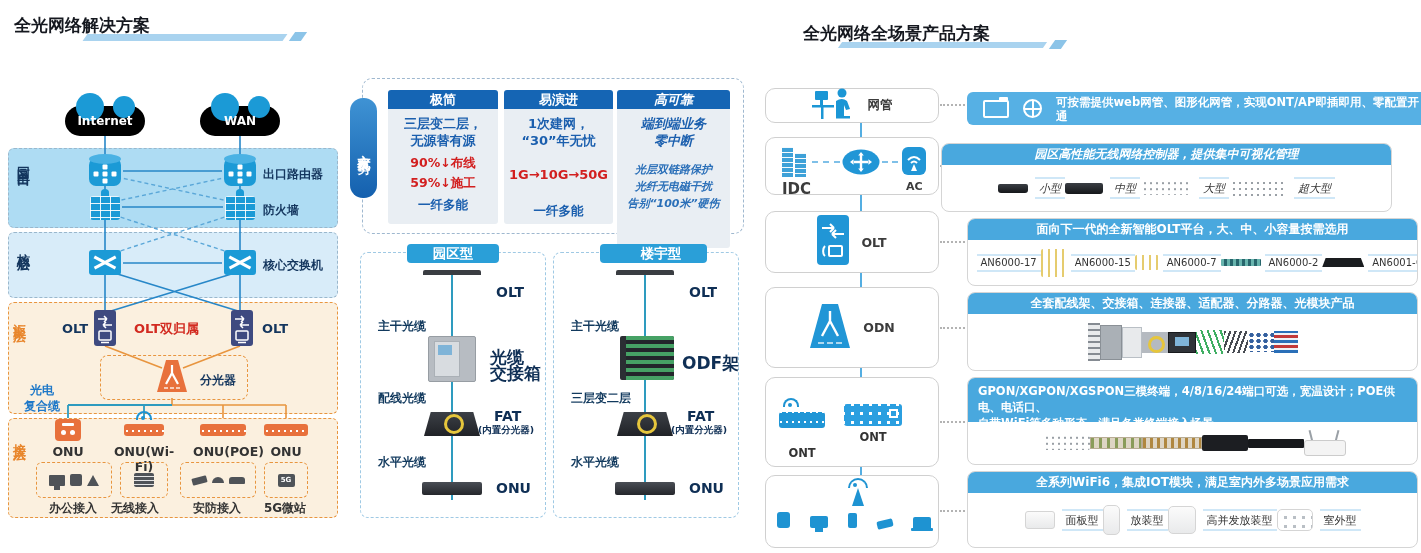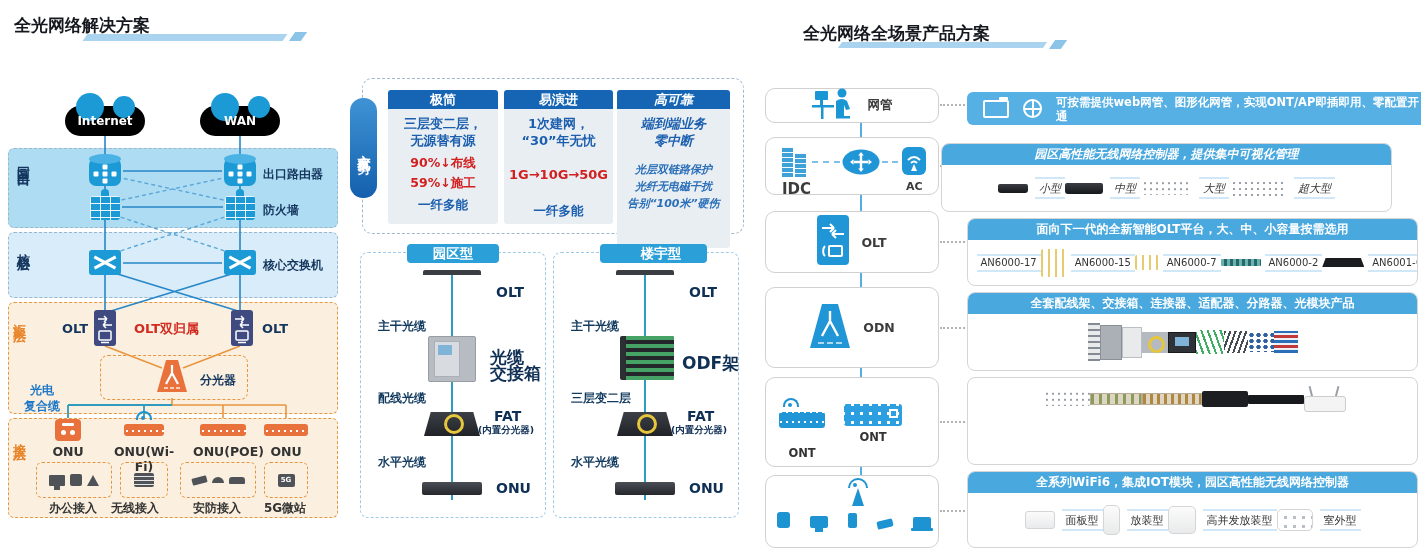--- a/index.html
+++ b/index.html
@@ -469,20 +469,24 @@
 
   <div class="abs node-box" style="left:765px;top:377px;width:174px;height:90px;"></div>
   <div class="abs elbow" style="left:800px;top:388px;width:46px;height:20px;"></div>
   <div class="abs wifi" style="left:783px;top:398px;"></div>
   <div class="abs ont-router" style="left:779px;top:412px;"></div>
   <div class="abs lbl-type" style="left:779px;top:446px;width:46px;font-size:11.5px;">ONT</div>
   <div class="abs ont-ports" style="left:844px;top:404px;"></div>
   <div class="abs lbl-type" style="left:844px;top:430px;width:58px;font-size:11.5px;">ONT</div>
 
   <div class="abs info-box" style="left:967px;top:377px;width:451px;height:88px;">
+    <div class="info-head2">
+      <div>GPON/XGPON/XGSPON三模终端，4/8/16/24端口可选，宽温设计；POE供电、电话口、</div>
+      <div>自带WiFi等多种形态，满足各类终端接入场景</div>
+    </div>
     <div class="info-body" style="height:42px;padding:0 6px;">
       <span class="dev-rack thumb" style="width:48px;height:14px;"></span>
       <span class="thumb" style="width:50px;height:10px;background:#ded5c4;border:1px solid #b8ac94;background-image:repeating-linear-gradient(90deg,#8a9c5a 0 3px,transparent 3px 8px);"></span>
       <span class="thumb" style="width:58px;height:10px;background:#ded5c4;border:1px solid #b8ac94;background-image:repeating-linear-gradient(90deg,#b0873f 0 3px,transparent 3px 7px);"></span>
       <span class="thumb" style="width:46px;height:16px;background:#1c1e22;border-radius:2px;"></span>
       <span class="thumb" style="width:56px;height:9px;background:#17191c;border-radius:1px;"></span>
       <span class="thumb" style="width:40px;height:26px;position:relative;">
         <span class="ant" style="position:absolute;left:6px;top:0;transform:rotate(-14deg);"></span>
         <span class="ant" style="position:absolute;right:6px;top:0;transform:rotate(14deg);"></span>
         <span style="position:absolute;left:0;bottom:0;width:40px;height:14px;background:#f4f4f4;border:1px solid #ccc;border-radius:3px;"></span>
@@ -497,21 +501,21 @@
   <div class="abs node-label" style="left:872px;top:490px;">AP</div>
   <div class="abs g-row" style="left:777px;top:512px;width:154px;">
     <span class="g-phone"></span>
     <span class="g-mon"></span>
     <span class="g-mob"></span>
     <span class="g-cam"></span>
     <span class="g-lap"></span>
   </div>
 
   <div class="abs info-box" style="left:967px;top:471px;width:451px;height:77px;">
-    <div class="info-head">全系列WiFi6，集成IOT模块，园区高性能无线网络控制器</div>
+    <div class="info-head">全系列WiFi6，集成IOT模块，满足室内外多场景应用需求</div>
     <div class="info-body" style="height:54px;">
       <span class="pgroup">
           <span class="ap-dev thumb" style="width:28px;height:16px;"></span>
           <span class="plabel">面板型</span>
         </span>
       <span class="pgroup">
           <span class="ap-dev thumb" style="width:15px;height:28px;border-radius:5px;"></span>
           <span class="plabel">放装型</span>
         </span>
       <span class="pgroup">

